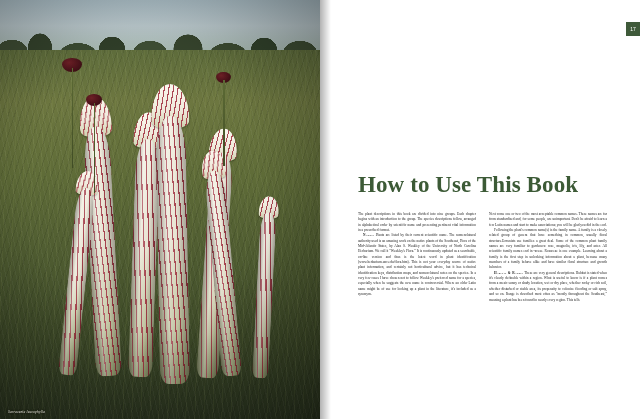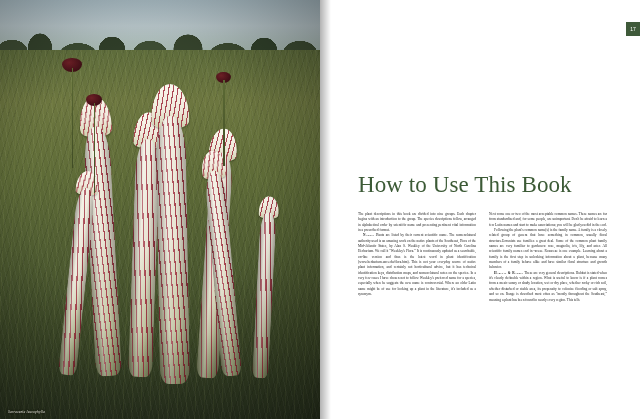--- a/index.html
+++ b/index.html
@@ -148,21 +148,21 @@
     font-family: "Liberation Sans", sans-serif;
     line-height: 14px;
     text-align: center;
   }
   .chapter-title {
     position: absolute;
     left: 38px;
     top: 172px;
     font-family: "Liberation Serif", serif;
     font-size: 23px;
-    font-weight: normal;
+    font-weight: bold;
     color: #3c5a36;
     letter-spacing: 0.1px;
     margin: 0;
   }
   .columns {
     position: absolute;
     left: 38px;
     top: 212px;
     width: 250px;
     height: 198px;

